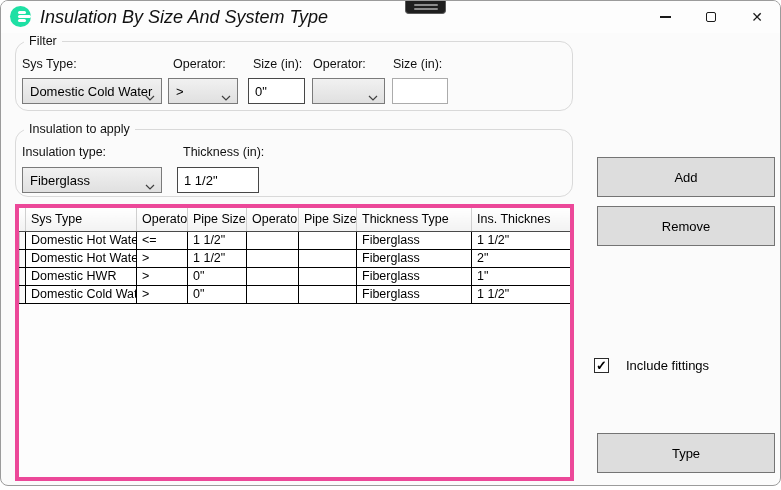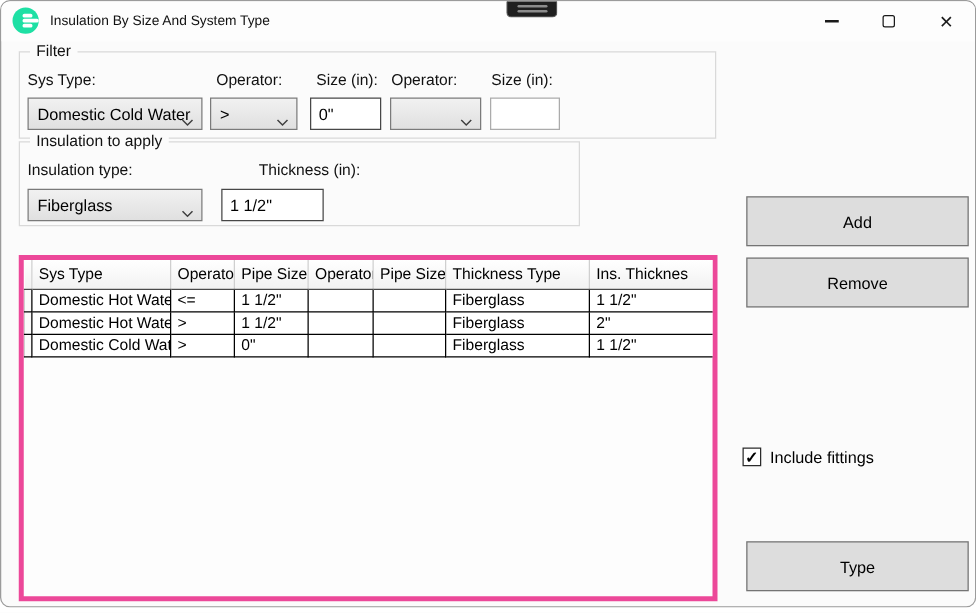--- a/index.html
+++ b/index.html
@@ -14,36 +14,36 @@
     overflow:hidden;
   }
 
   
   .titlebar { position:absolute; left:0; top:0; width:100%; height:32px; background:#FDFDFD; }
   .app-icon { position:absolute; left:9px; top:5px; width:21px; height:21px; border-radius:50%; background:#1EE0A4; }
   .app-icon .bar { position:absolute; background:#fff; height:3px; border-radius:1.5px; }
   .app-icon .bar.b1 { left:8px; top:5px;  width:8px; }
   .app-icon .bar.b2 { left:8px; top:9px;  width:13px; }
   .app-icon .bar.b3 { left:8px; top:13px; width:8px; }
-  .title-text { position:absolute; left:39px; top:0; line-height:32px; font-size:11px; color:#111; white-space:nowrap; }
+  .title-text { position:absolute; left:39px; top:0; line-height:32px; font-size:18px; color:#111; white-space:nowrap;font-style:italic; }
 
   .drag-pill { position:absolute; left:404px; top:0; width:41px; height:13px; background:#1F1F1F; border:1px solid #5A5A5A; border-top:none; border-radius:0 0 4px 4px; }
   .drag-pill .line { position:absolute; left:8px; width:24px; height:2px; background:#8C8C8C; border-radius:1px; }
   .drag-pill .line.l1 { top:3px; } .drag-pill .line.l2 { top:7px; }
 
   .win-btn { position:absolute; top:0; width:46px; height:32px; display:flex; align-items:center; justify-content:center; }
   .win-btn.min { right:92px; } .win-btn.max { right:46px; } .win-btn.close { right:0; }
   .glyph-min { width:11px; height:1.4px; background:#1a1a1a; }
   .glyph-max { width:10px; height:10px; border:1.2px solid #1a1a1a; border-radius:2px; }
   .glyph-close { font-size:14px; color:#1a1a1a; line-height:1; }
 
   
-  .groupbox { position:absolute; border:1px solid #D9D9D9; border-radius:0; background:#FBFBFB;padding-left:38px; }
+  .groupbox { position:absolute; border:1px solid #D9D9D9; border-radius:13px; background:#FBFBFB;padding-left:38px; }
   .gb-filter { left:14px; top:40px; width:558px; height:70px; }
-  .gb-insul  { left:14px; top:112px; width:449px; height:68px; }
+  .gb-insul  { left:14px; top:128px; width:558px; height:68px; }
   .gb-legend { position:absolute; top:-8px; left:8px; background:#FBFBFB; padding:0 5px; font-size:12.5px; color:#111; }
 
   .fld-label { position:absolute; font-size:12.5px; color:#111; white-space:nowrap; }
 
   .combo {
     position:absolute; height:26px;
     background:linear-gradient(180deg,#F1F1F1,#E0E0E0);
     border:1px solid #7A7A7A;
     display:flex; align-items:center;
     padding:0 18px 0 7px; font-size:13px; white-space:nowrap;
@@ -81,21 +81,21 @@
   .btn {
     position:absolute; left:596px; width:178px; height:40px;
     background:#DDDDDD; border:1px solid #747474;
     display:flex; align-items:center; justify-content:center;
     font-size:13px; color:#000; cursor:default;
   }
   .btn-add    { top:156px; }
   .btn-remove { top:205px;text-align:center; }
   .btn-apply  { top:432px; }
 
-  .chk-row { position:absolute; left:593px; display:flex; align-items:center; gap:7px; }
+  .chk-row { position:absolute; left:593px; display:flex; align-items:center; gap:17px; }
   .chk-include  { top:357px; }
   .chk-override { top:388px; }
   .checkbox { width:15px; height:15px; background:#fff; border:1px solid #2B2B2B; display:flex; align-items:center; justify-content:center; }
   .checkbox.checked::after { content:"✓"; font-size:13px; font-weight:bold; color:#000; margin-top:-1px; }
   .chk-label { font-size:13px; color:#000; white-space:nowrap; }
 </style>
 </head>
 <body>
 
 <div id="app">
@@ -160,21 +160,21 @@
     <span class="gb-legend">Insulation to apply</span>
 
     <span class="fld-label" style="left:6px; top:15px;">Insulation type:</span>
     <div class="combo" style="left:6px; top:37px; width:140px;">
       <span>Fiberglass</span>
       <span class="chev"><svg width="10" height="6" viewBox="0 0 10 6">
             <polyline points="1,1 5,5 9,1" fill="none" stroke="#404040" stroke-width="1.2"></polyline>
           </svg></span>
     </div>
 
-    <span class="fld-label" style="left:167px; top:15px;margin-left:24px;">Thickness (in):</span>
+    <span class="fld-label" style="left:167px; top:15px;">Thickness (in):</span>
     <input class="tbox" style="left: 161px; top: 37px; width: 82px;" value="1 1/2&quot;">
   </div>
 
   <div class="datagrid">
     <table>
       <colgroup>
         <col style="width:6px">
           <col style="width:111px">
           <col style="width:51px">
           <col style="width:59px">
@@ -211,20 +211,30 @@
             <td>Domestic Hot Water</td>
             <td>&gt;</td>
             <td>1 1/2"</td>
             <td></td>
             <td></td>
             <td>Fiberglass</td>
             <td>2"</td>
           </tr>
           <tr>
             <td class="rowhead"></td>
+            <td>Domestic HWR</td>
+            <td>&gt;</td>
+            <td>0"</td>
+            <td></td>
+            <td></td>
+            <td>Fiberglass</td>
+            <td>1"</td>
+          </tr>
+          <tr>
+            <td class="rowhead"></td>
             <td>Domestic Cold Water</td>
             <td>&gt;</td>
             <td>0"</td>
             <td></td>
             <td></td>
             <td>Fiberglass</td>
             <td>1 1/2"</td>
           </tr>
         </tbody>
     </table>

